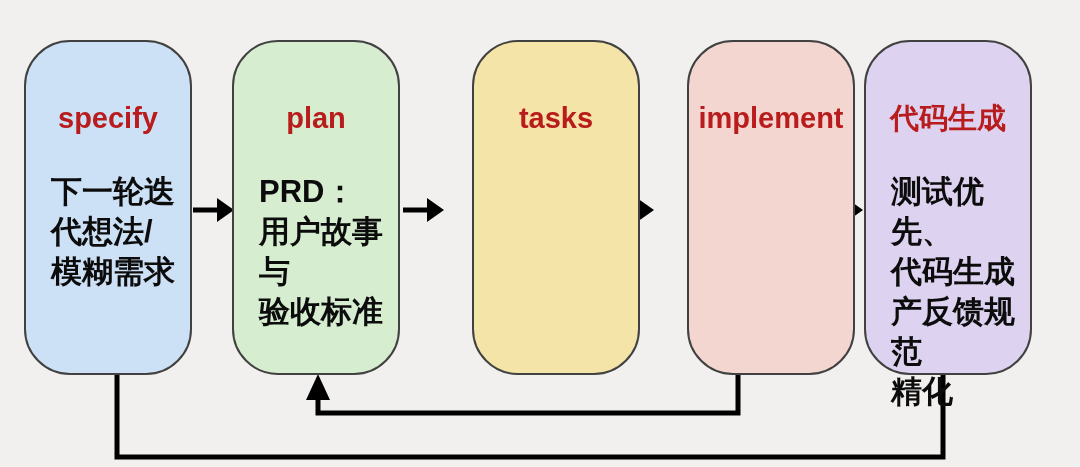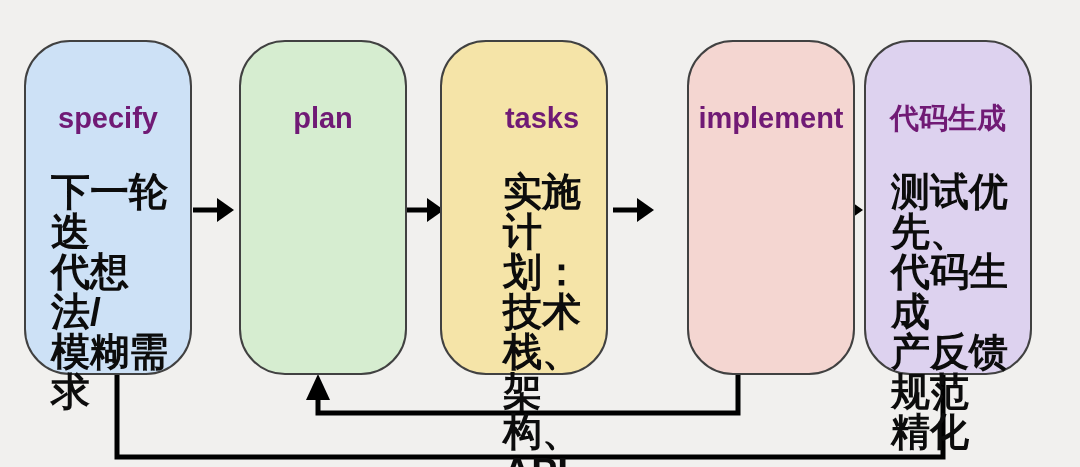--- a/index.html
+++ b/index.html
@@ -25,27 +25,27 @@
     box-sizing: border-box;
     color: #0c0c0c;
   }
   .node-title {
     display: block;
     margin-top: 58px;
     text-align: center;
     font-size: 29px;
     font-weight: 700;
     line-height: 36px;
-    color: #701a75;
+    color: #b91c1c;
   }
   .node-body {
     display: block;
     margin-top: 36px;
     padding: 0 14px 0 25px;
-    font-size: 39px;
+    font-size: 31px;
     font-weight: 600;
     line-height: 40px;
     white-space: pre-line;
     color: #0c0c0c;
   }
   #connector-layer {
     position: absolute;
     left: 0;
     top: 0;
     width: 1080px;
@@ -99,30 +99,29 @@
     </g>
   </svg>
 
   <div class="node" style="left: 24px; background: rgb(205, 225, 246);">
     <span class="node-title">specify</span>
     <span class="node-body">下一轮迭
 代想法/
 模糊需求</span>
   </div>
 
-  <div class="node" style="left: 239px; background: rgb(214, 237, 208);">
+  <div class="node" style="left: 232px; background: rgb(214, 237, 208);">
     <span class="node-title">plan</span>
+    <span class="node-body">PRD：
+用户故事与
+验收标准</span>
   </div>
 
-  <div class="node" style="left: 440px; background: rgb(245, 228, 168); padding-left: 36px;">
+  <div class="node" style="left: 472px; background: rgb(245, 228, 168);">
     <span class="node-title">tasks</span>
-    <span class="node-body">实施计划：
-技术栈、
-架构、API
-契约</span>
   </div>
 
   <div class="node" style="left: 687px; background: rgb(244, 214, 209);">
     <span class="node-title">implement</span>
   </div>
 
   <div class="node" style="left: 864px; background: rgb(221, 210, 239);">
     <span class="node-title">代码生成</span>
     <span class="node-body">测试优先、
 代码生成

